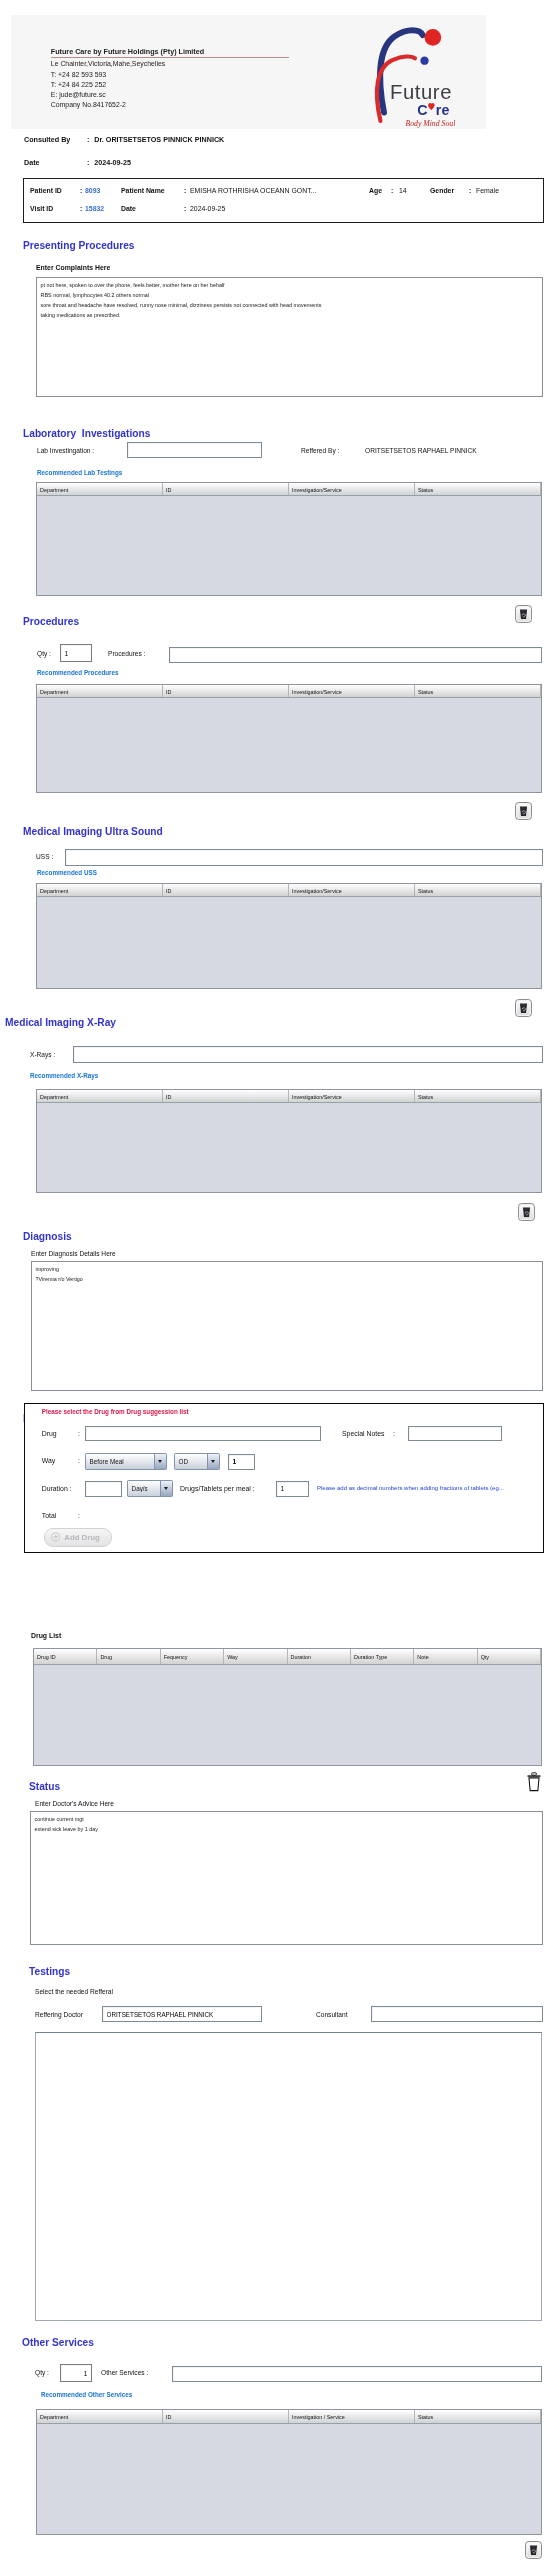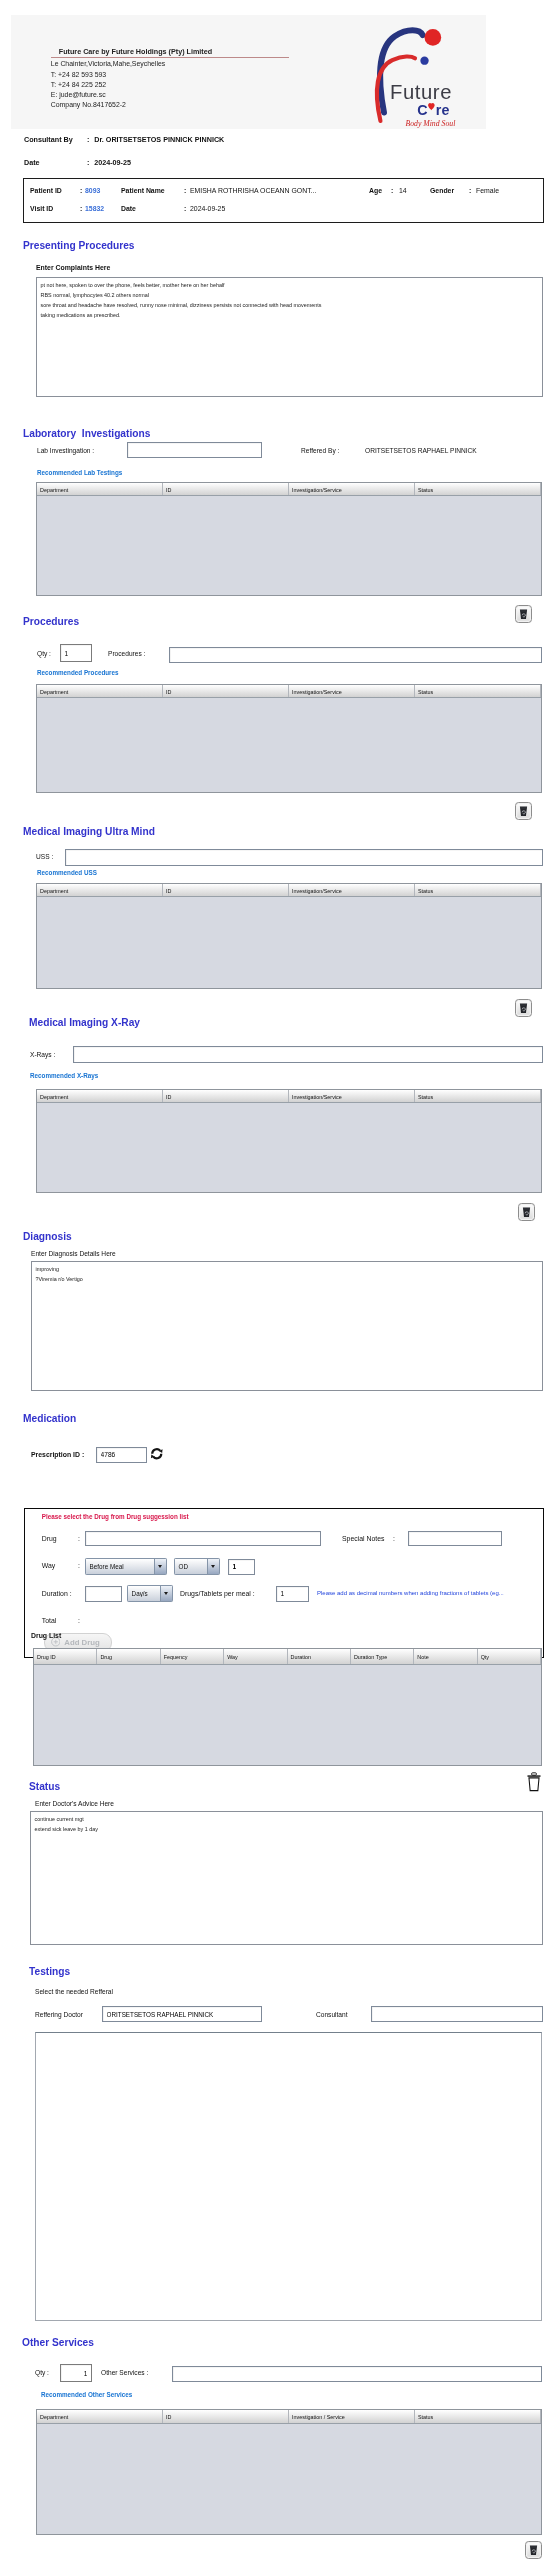--- a/index.html
+++ b/index.html
@@ -1,20 +1,20 @@
 <!DOCTYPE html>
 <html style="font-size:9.6px"><head>
 <meta charset="utf-8">
 <style>
   html,body{margin:0;padding:0;background:#fff;}
   body{font-family:"Liberation Sans",sans-serif;color:#111;}
   .page{position:relative;width:556px;height:2576px;background:#ffffff;overflow:hidden;}
   .a{position:absolute;}
   .hdr-panel{background:#f6f6f6;}
-  .co-name{font-size:7.2px;font-weight:bold;color:#222;margin-left:8px;}
+  .co-name{font-size:7.2px;font-weight:bold;color:#222;}
   .co-line{font-size:6.9px;color:#222;}
   .co-underline{height:1.2px;background:#bd8a8a;}
   .bold-row{font-size:7.2px;font-weight:bold;display:flex;}
   .sec-title{font-size:10.2px;font-weight:bold;color:#3333cc;letter-spacing:0px;white-space:pre;}
   .sub-label{font-size:6.9px;font-weight:bold;color:#111;}
   .sub-label-light{font-size:6.6px;color:#111;}
   .link-label{font-size:6.3px;font-weight:bold;color:#1874d2;}
   .pt-box{border:1.2px solid #1c1c1c;background:#fff;}
   .pt-lbl{font-size:6.9px;font-weight:bold;position:absolute;white-space:nowrap;}
   .pt-val{font-size:6.9px;position:absolute;white-space:nowrap;}
@@ -69,21 +69,21 @@
     <path d="M24 176 C12 124 18 86 44 74 C62 66 76 67 82 71" stroke="#d92b2b" stroke-width="7" fill="none" stroke-linecap="round"></path>
     <circle cx="98" cy="75" r="7" fill="#2a3ba0"></circle>
     <text x="40" y="140" font-size="34" fill="#3d3d46" font-family="Liberation Sans, sans-serif" letter-spacing="1">Future</text>
     <text x="86" y="166" font-size="24" font-weight="bold" fill="#26338c" font-family="Liberation Sans, sans-serif">C</text>
     <path d="M104 150 c0 -3.5 3 -5.5 5.5 -3 c2.5 -2.5 5.5 -0.5 5.5 3 c0 3.5 -5.5 8 -5.5 8 c0 0 -5.5 -4.5 -5.5 -8 z" fill="#e02525"></path>
     <text x="117" y="166" font-size="24" font-weight="bold" fill="#26338c" font-family="Liberation Sans, sans-serif">re</text>
     <text x="66" y="184" font-size="13" font-style="italic" fill="#cc2222" font-family="Liberation Serif, serif">Body Mind Soul</text>
   </svg>
 
   <div class="a bold-row" style="left:24px;top:135px">
-    <span style="width:63px">Consultant By</span>
+    <span style="width:63px">Consulted By</span>
     <span>:</span>
     <span style="margin-left:4.8px">Dr.  ORITSETSETOS PINNICK PINNICK</span>
   </div>
   <div class="a bold-row" style="left:24px;top:158px">
     <span style="width:63px">Date</span>
     <span>:</span>
     <span style="margin-left:4.8px">2024-09-25</span>
   </div>
 
   <div class="a pt-box" style="left:23px;top:178px;width:519px;height:43px">
@@ -153,42 +153,42 @@
     <div class="tbody" style="height:94px"></div>
   </div>
   <div class="a trash-btn" style="left:515px;top:802px">
     <svg width="9" height="10.8" viewBox="0 0 15 18">
       <path d="M1.5 1 L13.5 1 L11.6 17 L3.4 17 Z" fill="#23252a"></path>
       <path d="M2.2 2.6 C5 3.7 10 3.7 12.8 2.6" stroke="#4a4e55" stroke-width="0.8" fill="none"></path>
       <path d="M5.3 10.5 a2.6 2.6 0 1 1 1 2.1" stroke="#cfd3d8" fill="none" stroke-width="1.1"></path>
     </svg>
   </div>
 
-  <div class="a sec-title" style="left:23px;top:826px">Medical Imaging Ultra Mind</div>
+  <div class="a sec-title" style="left:23px;top:826px">Medical Imaging Ultra Sound</div>
   <div class="a sub-label-light" style="left:36px;top:853px">USS :</div>
   <input class="a tb" style="left: 65px; top: 849px; width: 478px; height: 16.7px;" value="">
   <div class="a link-label" style="left:37px;top:869px">Recommended USS</div>
   <div class="a tbl" style="left:36px;top:883px;width:506px;height:106px">
     <div class="thead" style="height:13px">
       <span>Department</span>
       <span>ID</span>
       <span>Investigation/Service</span>
       <span>Status</span>
     </div>
     <div class="tbody" style="height:92px"></div>
   </div>
   <div class="a trash-btn" style="left:515px;top:999px">
     <svg width="9" height="10.8" viewBox="0 0 15 18">
       <path d="M1.5 1 L13.5 1 L11.6 17 L3.4 17 Z" fill="#23252a"></path>
       <path d="M2.2 2.6 C5 3.7 10 3.7 12.8 2.6" stroke="#4a4e55" stroke-width="0.8" fill="none"></path>
       <path d="M5.3 10.5 a2.6 2.6 0 1 1 1 2.1" stroke="#cfd3d8" fill="none" stroke-width="1.1"></path>
     </svg>
   </div>
 
-  <div class="a sec-title" style="left:29px;top:1017px">Medical Imaging X-Ray</div>
+  <div class="a sec-title" style="left:5px;top:1017px">Medical Imaging X-Ray</div>
   <div class="a sub-label-light" style="left:30px;top:1051px">X-Rays :</div>
   <input class="a tb" style="left: 73px; top: 1046px; width: 470px; height: 16.7px;" value="">
   <div class="a link-label" style="left:30px;top:1072px">Recommended X-Rays</div>
   <div class="a tbl" style="left:36px;top:1089px;width:506px;height:104px">
     <div class="thead" style="height:13px">
       <span>Department</span>
       <span>ID</span>
       <span>Investigation/Service</span>
       <span>Status</span>
     </div>
@@ -212,21 +212,21 @@
   <input class="a tb" style="left: 96px; top: 1447px; width: 51px; height: 15.5px;" value="4786">
   <div class="a" style="left:149px;top:1446px;width:15.5px;height:15.5px;cursor:pointer">
     <svg width="15.5" height="15.5" viewBox="0 0 24 24">
       <path d="M19 12a7 7 0 0 1-12.3 4.6" fill="none" stroke="#141414" stroke-width="3.4"></path>
       <path d="M5 12A7 7 0 0 1 17.3 7.4" fill="none" stroke="#141414" stroke-width="3.4"></path>
       <path d="M3.6 13.2 L8.6 16.4 L3 18.8 Z" fill="#141414"></path>
       <path d="M20.4 10.8 L15.4 7.6 L21 5.2 Z" fill="#141414"></path>
     </svg>
   </div>
 
-  <div class="a med-box" style="left:24px;top:1508px;width:518px;height:148px">
+  <div class="a med-box" style="left:24px;top:1403px;width:518px;height:148px">
     <div class="a warn-txt" style="left:16.7px;top:3.6px">Please select the Drug from Drug suggession list</div>
 
     <div class="a mlabel" style="left:16.7px;top:26px">Drug</div>
     <div class="a mlabel" style="left:53px;top:26px">:</div>
     <input class="a tb" style="left: 60px; top: 21.5px; width: 236px; height: 15.5px;" value="">
     <div class="a mlabel" style="left:317px;top:26px">Special Notes</div>
     <div class="a mlabel" style="left:368px;top:26px">:</div>
     <input class="a tb" style="left: 383px; top: 21.5px; width: 94px; height: 15.5px;" value="">
 
     <div class="a mlabel" style="left:16.7px;top:53px">Way</div>

